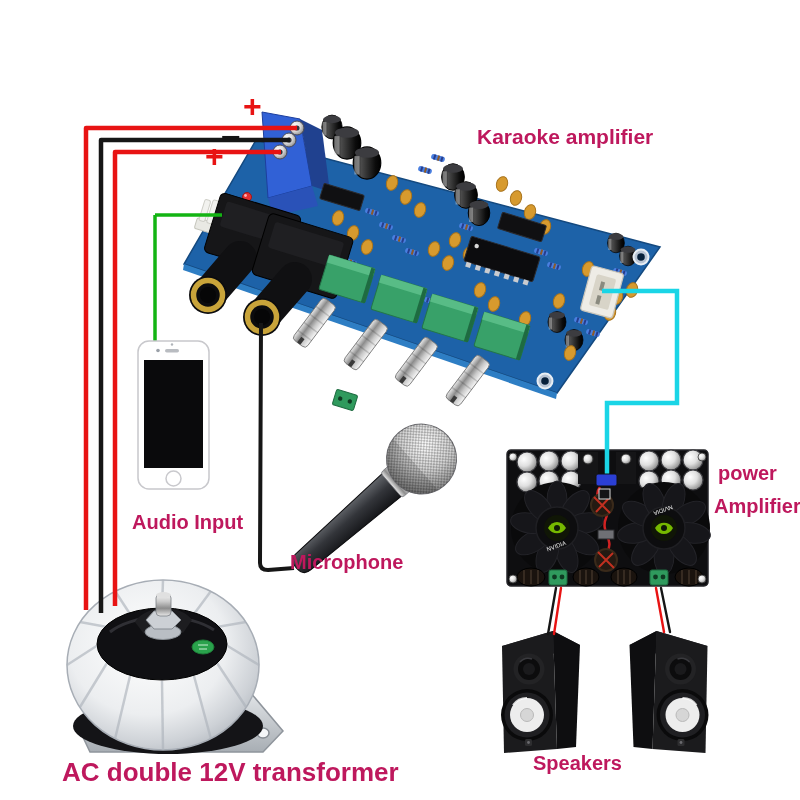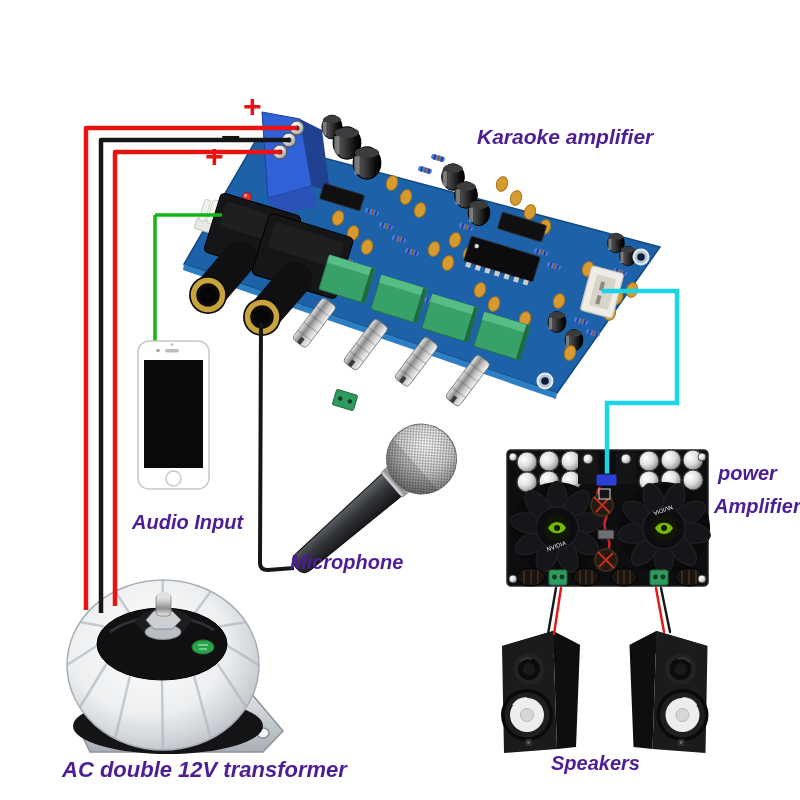--- a/index.html
+++ b/index.html
@@ -1,19 +1,19 @@
 <!DOCTYPE html>
 <html><head>
 <meta charset="utf-8">
 <style>
   html,body{margin:0;padding:0;background:#ffffff;}
   #stage{position:relative;width:800px;height:800px;background:#ffffff;overflow:hidden;
          font-family:"Liberation Sans",sans-serif;}
   #scene{position:absolute;left:0;top:0;}
-  .lbl{position:absolute;font-style:italic;font-weight:700;color:#4c1d95;
+  .lbl{position:absolute;font-weight:700;color:#be185d;
        font-size:20px;white-space:nowrap;line-height:1;}
   .mark{position:absolute;font-weight:700;font-style:normal;line-height:1;}
   .mark.red{color:#e81313;font-size:32px;}
   .mark.blk{color:#141414;font-size:34px;}
 </style>
 </head>
 <body>
 
 <div id="stage">
 <svg id="scene" width="800" height="800" viewBox="0 0 800 800">
@@ -463,17 +463,17 @@
   </g>
 </svg>
 
 <div class="mark red" style="left:243px;top:90px;">+</div>
 <div class="mark blk" style="left:221px;top:120px;">−</div>
 <div class="mark red" style="left:205px;top:140px;">+</div>
 
 <div class="lbl" style="left:477px;top:126px;font-size:21px;">Karaoke amplifier</div>
 <div class="lbl" style="left:132px;top:512px;">Audio Input</div>
 <div class="lbl" style="left:290px;top:552px;">Microphone</div>
-<div class="lbl" style="left:62px;top:759px;font-size:22px;">AC double 12V transformer</div>
+<div class="lbl" style="left:62px;top:759px;font-size:26px;">AC double 12V transformer</div>
 <div class="lbl" style="left:718px;top:463px;">power</div>
 <div class="lbl" style="left:714px;top:496px;text-align:right;">Amplifier</div>
-<div class="lbl" style="left:551px;top:753px;">Speakers</div>
+<div class="lbl" style="left:533px;top:753px;">Speakers</div>
 </div>
 
 </body></html>

